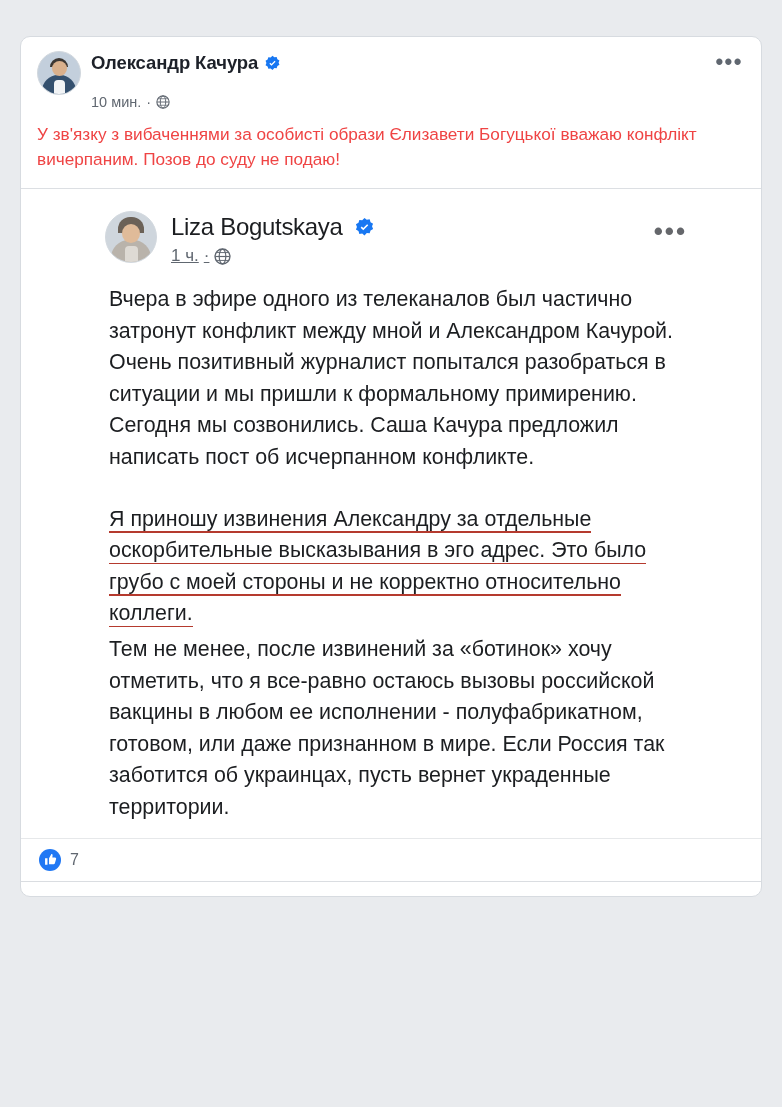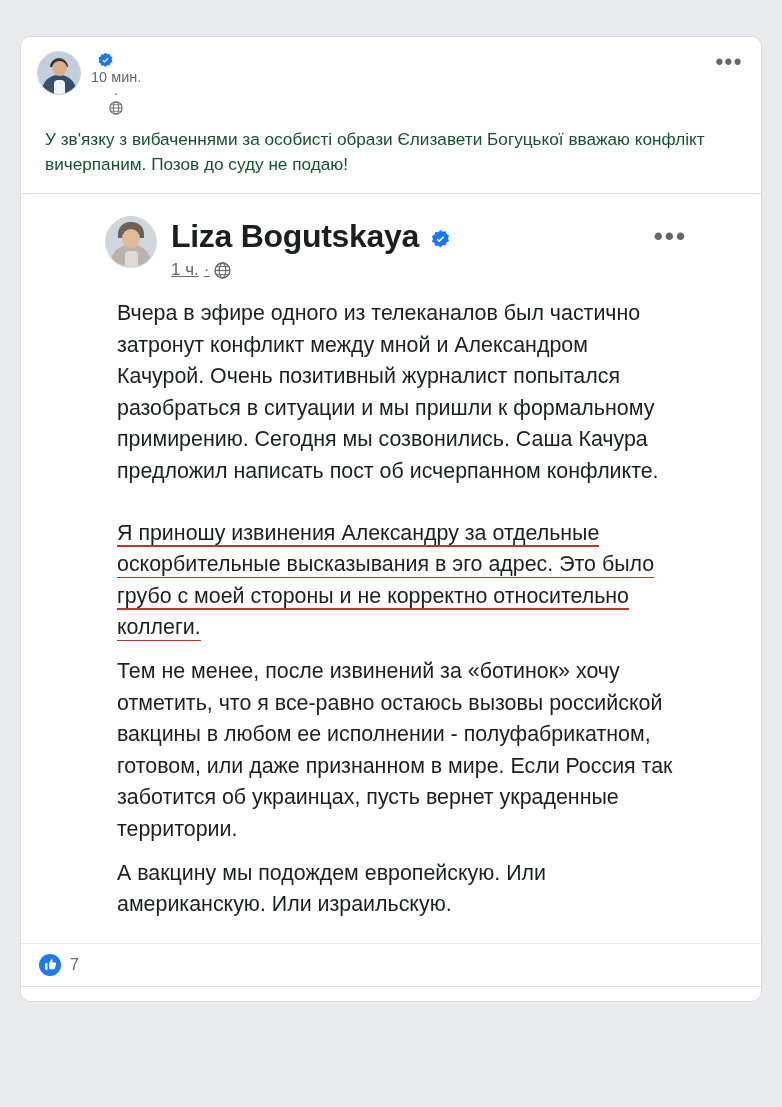--- a/index.html
+++ b/index.html
@@ -108,24 +108,23 @@
   }
   .verified {
     margin-left: 6px;
     width: 17px;
     height: 17px;
     display: inline-block;
   }
   .meta-row {
     display: flex;
     align-items: center;
-    margin-top: 0;
+    margin-top: 20px;
     color: #606770;
     font-size: 14.5px;
-    flex-direction: column;
   }
   .meta-sep {
     margin: 0 5px;
     color: #606770;
   }
   .globe-icon {
     width: 14px;
     height: 14px;
     display: inline-block;
     vertical-align: -2px;
@@ -137,24 +136,23 @@
     color: #606770;
     font-size: 22px;
     letter-spacing: 1.5px;
     line-height: 14px;
     font-weight: bold;
     cursor: pointer;
   }
   
   .post-text {
     padding: 8px 16px 16px 16px;
-    color: #14532d;
+    color: #ef4444;
     font-size: 17.2px;
     line-height: 25px;
-    margin-left: 8px;
   }
   .post-text p {
     margin: 0 0 0 0;
   }
   .post-text p + p {
     margin-top: 12px;
   }
   
   .embedded {
     border-top: 1px solid #dcdfe3;
@@ -178,22 +176,22 @@
     position: relative;
     background: #cfd6dd;
     border: 1px solid #d2d8de;
     box-sizing: border-box;
   }
   .inner-name-block {
     margin-left: 14px;
     padding-top: 2px;
   }
   .inner-author {
-    font-size: 32px;
-    font-weight: bold;
+    font-size: 24px;
+    font-weight: normal;
     color: #1c1e21;
     letter-spacing: -0.3px;
   }
   .inner-verified {
     width: 21px;
     height: 21px;
     margin-left: 7px;
     vertical-align: -3px;
     display: inline-block;
   }
@@ -215,21 +213,21 @@
     letter-spacing: 2px;
     font-weight: bold;
   }
   .inner-text {
     margin-top: 18px;
     font-size: 21.4px;
     line-height: 31.6px;
     color: #1c1e21;
     position: relative;
   }
-  .inner-text p { margin: 12px; }
+  .inner-text p { margin: 4px; }
   .inner-text p.gap { margin-top: 30px; }
 
   .underlined {
     position: relative;
     display: inline;
     background-image: linear-gradient(to right, #b53a2e, #b53a2e);
     background-repeat: no-repeat;
     background-position: 0 1.15em;
     background-size: 100% 3px;
     padding-bottom: 2px;
@@ -271,20 +269,21 @@
 
     <div class="post-header">
       <div class="avatar">
         <div class="body"></div>
         <div class="shirt"></div>
         <div class="hair"></div>
         <div class="face"></div>
       </div>
       <div class="name-block">
         <div class="name-row">
+          <span class="author-name">Олександр Качура</span>
           <span class="verified">
             <svg width="17" height="17" viewBox="0 0 24 24">
               <path fill="#1877f2" d="M12 1l2.6 2.1 3.3-.4 1 3.2 2.9 1.7-1.2 3.1 1.2 3.1-2.9 1.7-1 3.2-3.3-.4L12 21l-2.6-2.1-3.3.4-1-3.2L2.2 14.4 3.4 11.3 2.2 8.2l2.9-1.7 1-3.2 3.3.4z"></path>
               <path fill="#ffffff" d="M10.6 15.2l-3-3 1.3-1.3 1.7 1.7 4.4-4.4 1.3 1.3z"></path>
             </svg>
           </span>
         </div>
         <div class="meta-row">
           <span>10 мин.</span>
           <span class="meta-sep">·</span>
@@ -340,21 +339,20 @@
               </span>
             </div>
           </div>
           <div class="inner-dots">•••</div>
         </div>
 
         <div class="inner-text">
           <p>Вчера в эфире одного из телеканалов был частично затронут конфликт между мной и Александром Качурой. Очень позитивный журналист попытался разобраться в ситуации и мы пришли к формальному примирению. Сегодня мы созвонились. Саша Качура предложил написать пост об исчерпанном конфликте.</p>
           <p class="gap"><span class="underlined">Я приношу извинения Александру за отдельные оскорбительные высказывания в эго адрес. Это было грубо с моей стороны и не корректно относительно коллеги.</span></p>
           <p>Тем не менее, после извинений за «ботинок» хочу отметить, что я все-равно остаюсь вызовы российской вакцины в любом ее исполнении - полуфабрикатном, готовом, или даже признанном в мире. Если Россия так заботится об украинцах, пусть вернет украденные территории.</p>
-          <p>А вакцину мы подождем европейскую. Или американскую. Или израильскую.</p>
         </div>
       </div>
     </div>
 
     <div class="reactions">
       <span class="like-pill">
         <svg width="13" height="13" viewBox="0 0 16 16">
           <path fill="#ffffff" d="M6.2 6.4L9.1 1.2c.8-.1 1.5.5 1.5 1.3l-.3 3h3.3c.9 0 1.6.9 1.3 1.8l-1.5 5.3c-.2.7-.8 1.2-1.6 1.2H6.2zM1.3 6.6h3v8h-3z"></path>
         </svg>
       </span>

